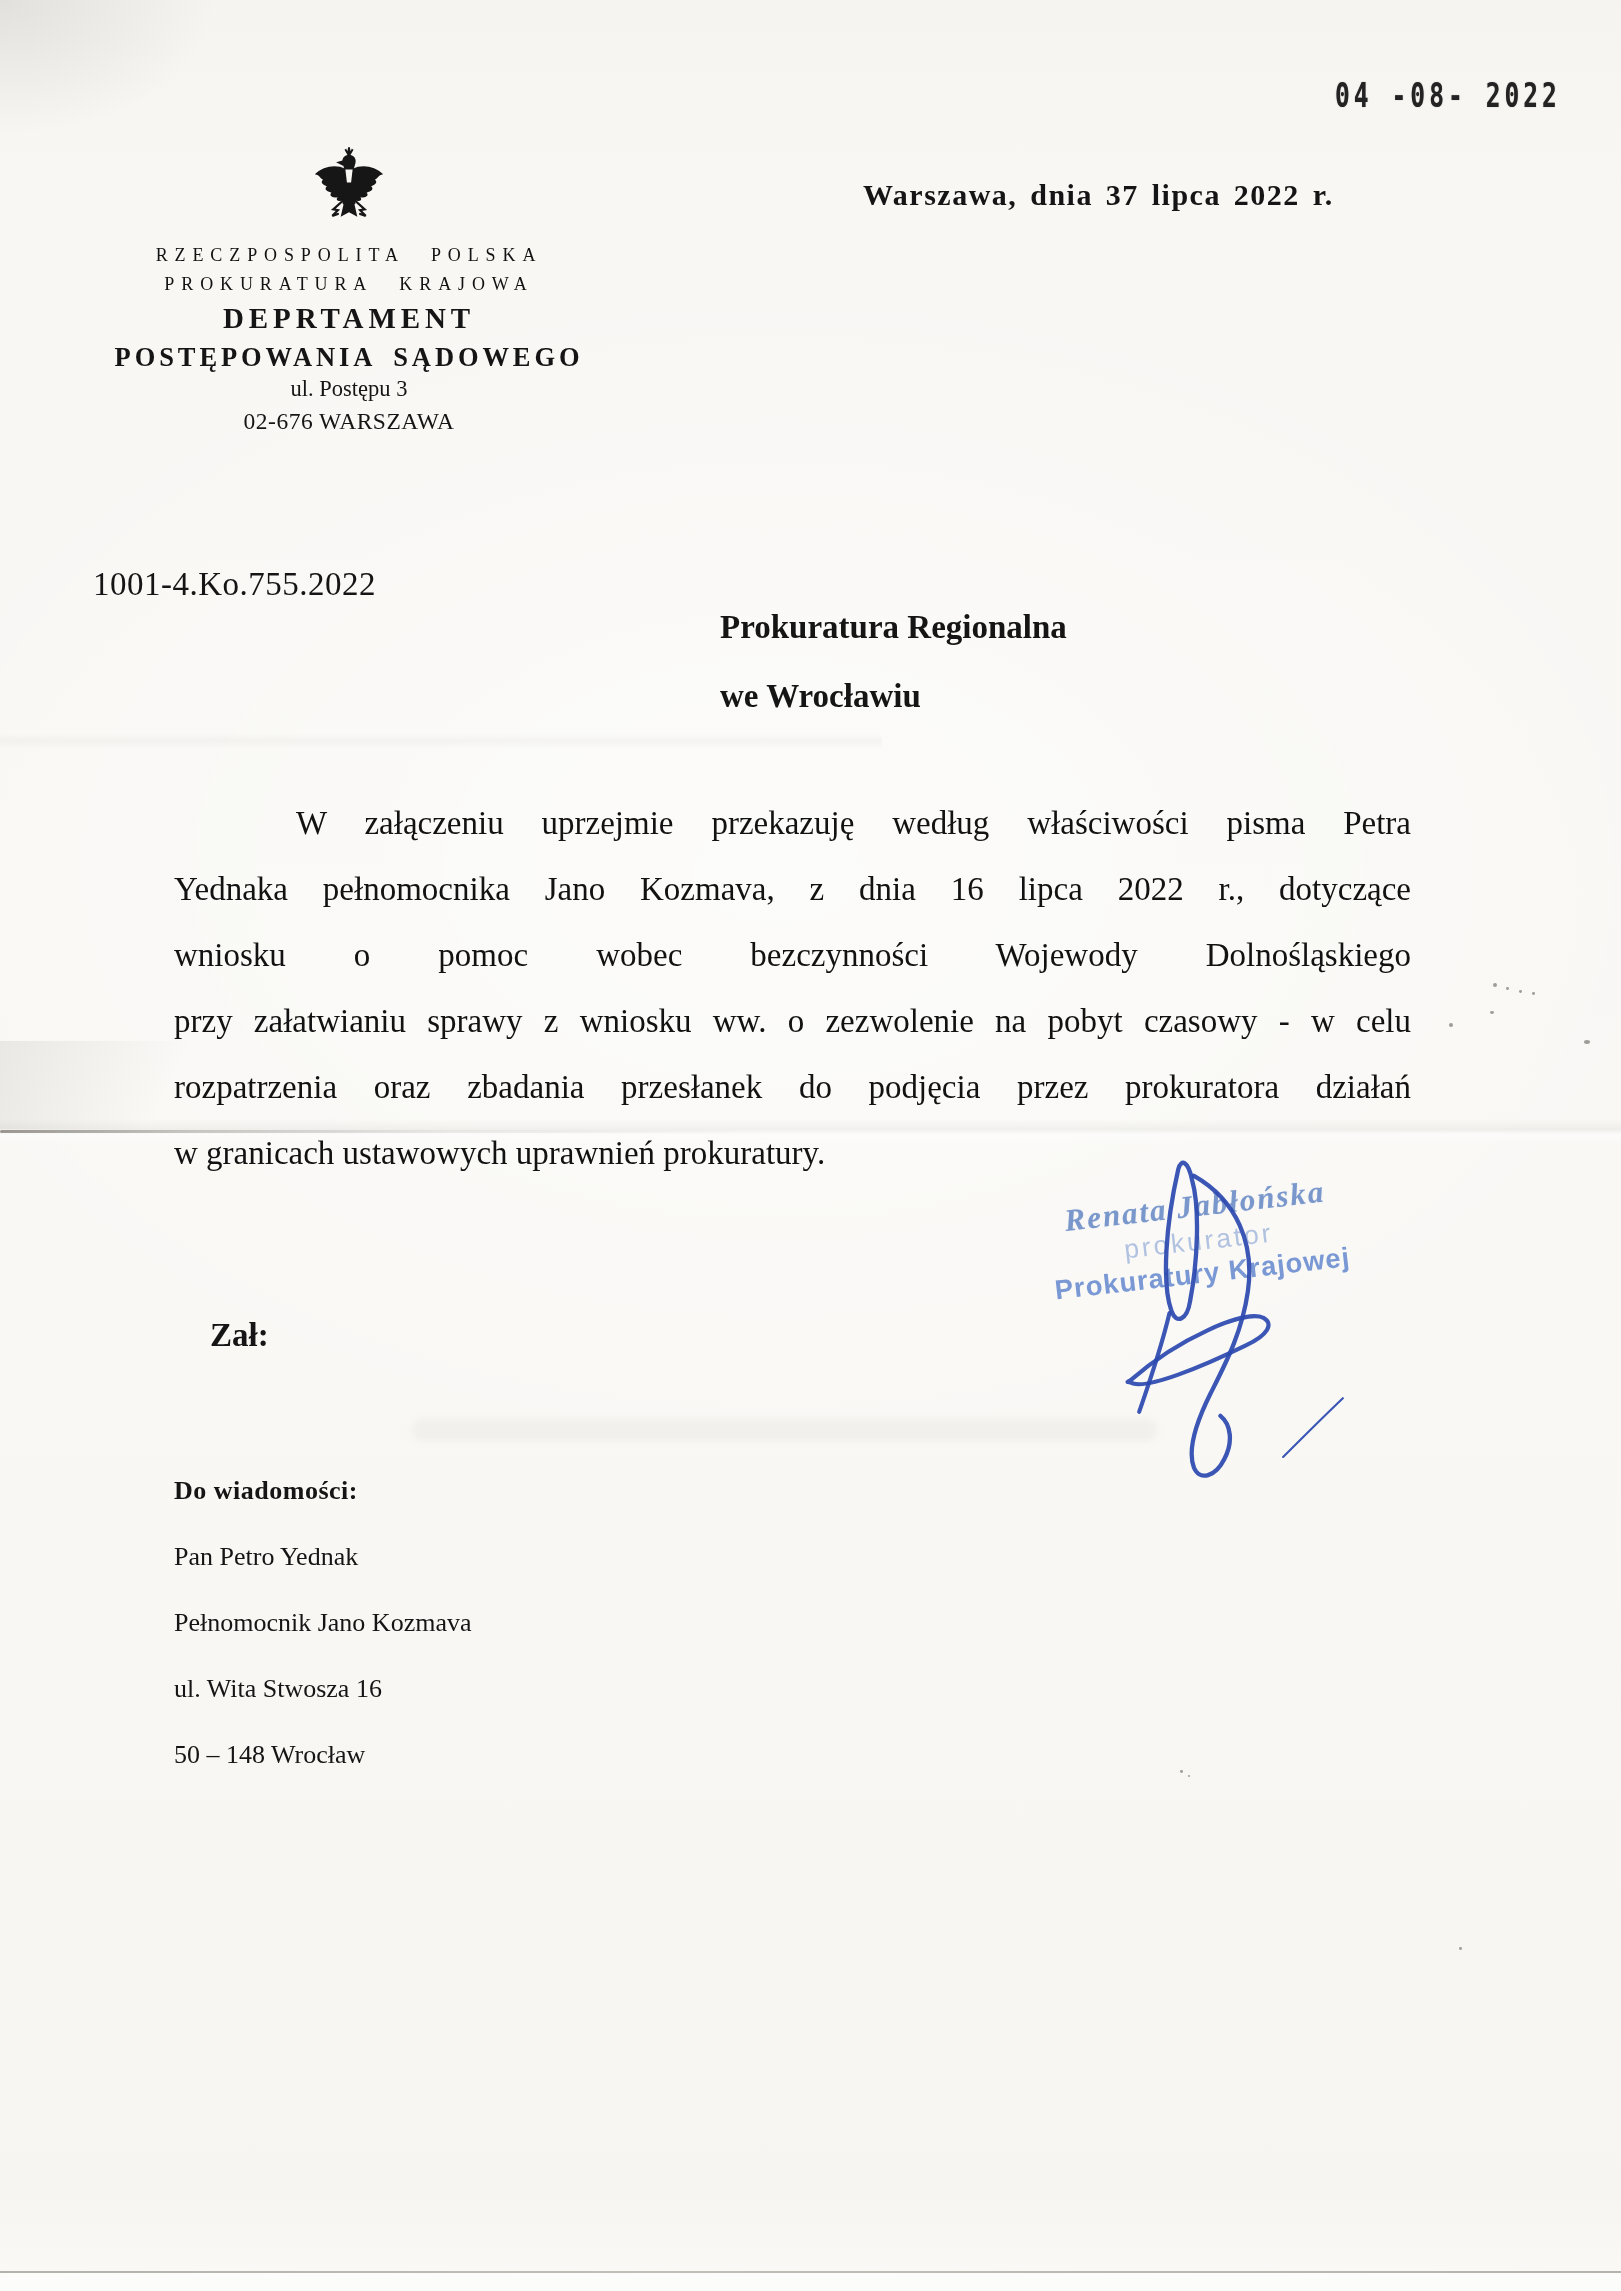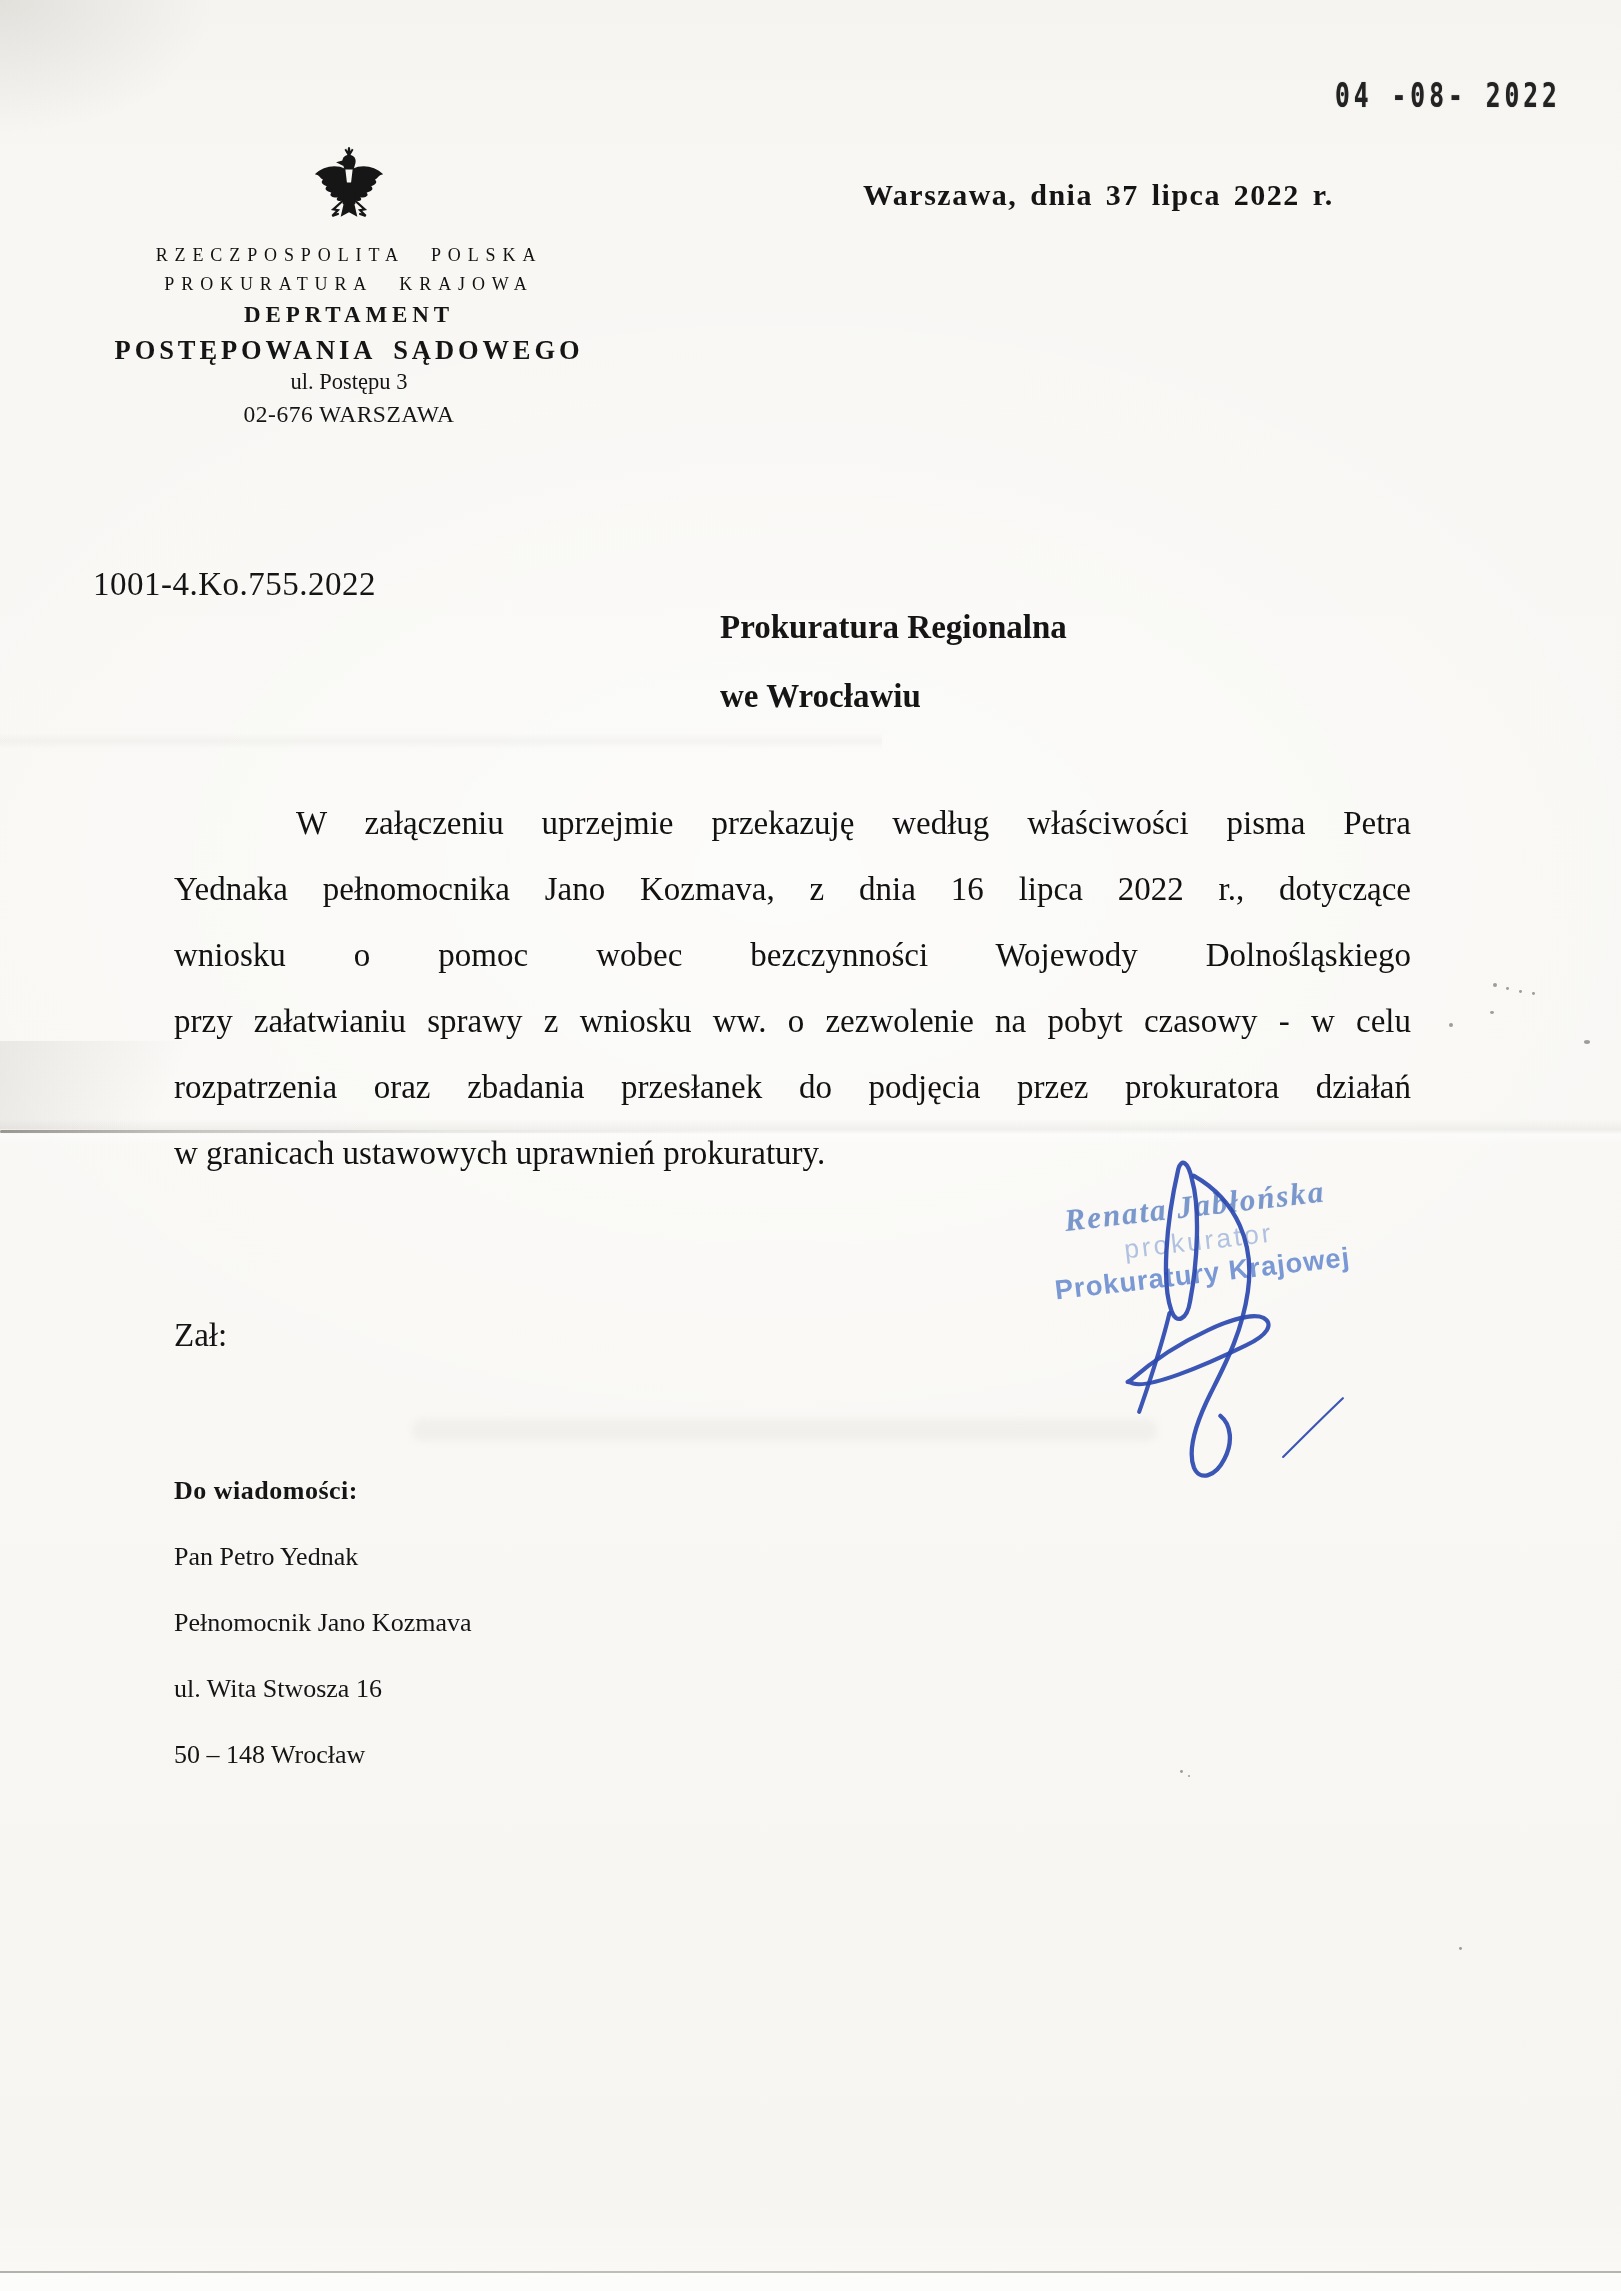--- a/index.html
+++ b/index.html
@@ -27,21 +27,21 @@
     text-shadow:0 0 1px rgba(35,35,35,.5);
   }
 
   
   .letterhead{left:59px;top:147px;width:580px;text-align:center;}
   .eagle{display:block;margin:0 auto 13.7px auto;}
   .lh-line1,.lh-line2{
     font-size:18px;letter-spacing:6.9px;word-spacing:15.7px;color:#121212;
     margin-top:8.8px;white-space:nowrap;
   }
-  .lh-line3{font-size:23px;font-weight:bold;letter-spacing:4.9px;margin-top:6.9px;}
+  .lh-line3{font-size:29px;font-weight:bold;letter-spacing:4.9px;margin-top:6.9px;}
   .lh-line4{font-size:26.5px;font-weight:bold;letter-spacing:3.9px;word-spacing:7.8px;margin-top:6.9px;white-space:nowrap;}
   .lh-addr1{font-size:22.5px;margin-top:3px;}
   .lh-addr2{font-size:23.5px;margin-top:5.9px;letter-spacing:0.5px;}
 
   .place-date{
     left:863px;top:178px;width:451px;
     font-size:30px;font-weight:bold;letter-spacing:1.5px;word-spacing:3.9px;
     white-space:nowrap;
   }
 
@@ -78,21 +78,21 @@
   }
   .stamp .s-org{
     font-size:27.4px;font-weight:bold;letter-spacing:1px;margin-top:1px;
     color:rgba(84,124,203,.78);white-space:nowrap;
     font-family:"Liberation Sans","DejaVu Sans",sans-serif;
   }
 
   .signature{left:1051px;top:1117px;}
 
   .attachments{left:174px;top:1302px;font-size:33px;line-height:66px;}
-  .attachments .a-label{font-weight:normal;}
+  .attachments .a-label{font-weight:bold;margin-left:36px;}
 
   .cc-block{left:174px;top:1458px;font-size:26px;line-height:66px;}
   .cc-block .cc-label{font-weight:bold;letter-spacing:0.5px;}
 
   
   .crease-mid{
     left:0;top:1119px;width:1621px;height:25.5px;
     background:linear-gradient(180deg,rgba(0,0,0,0) 0%,rgba(110,104,94,.07) 40%,rgba(255,255,255,.45) 60%,rgba(0,0,0,0) 100%);
   }
   .crease-mid-line{

